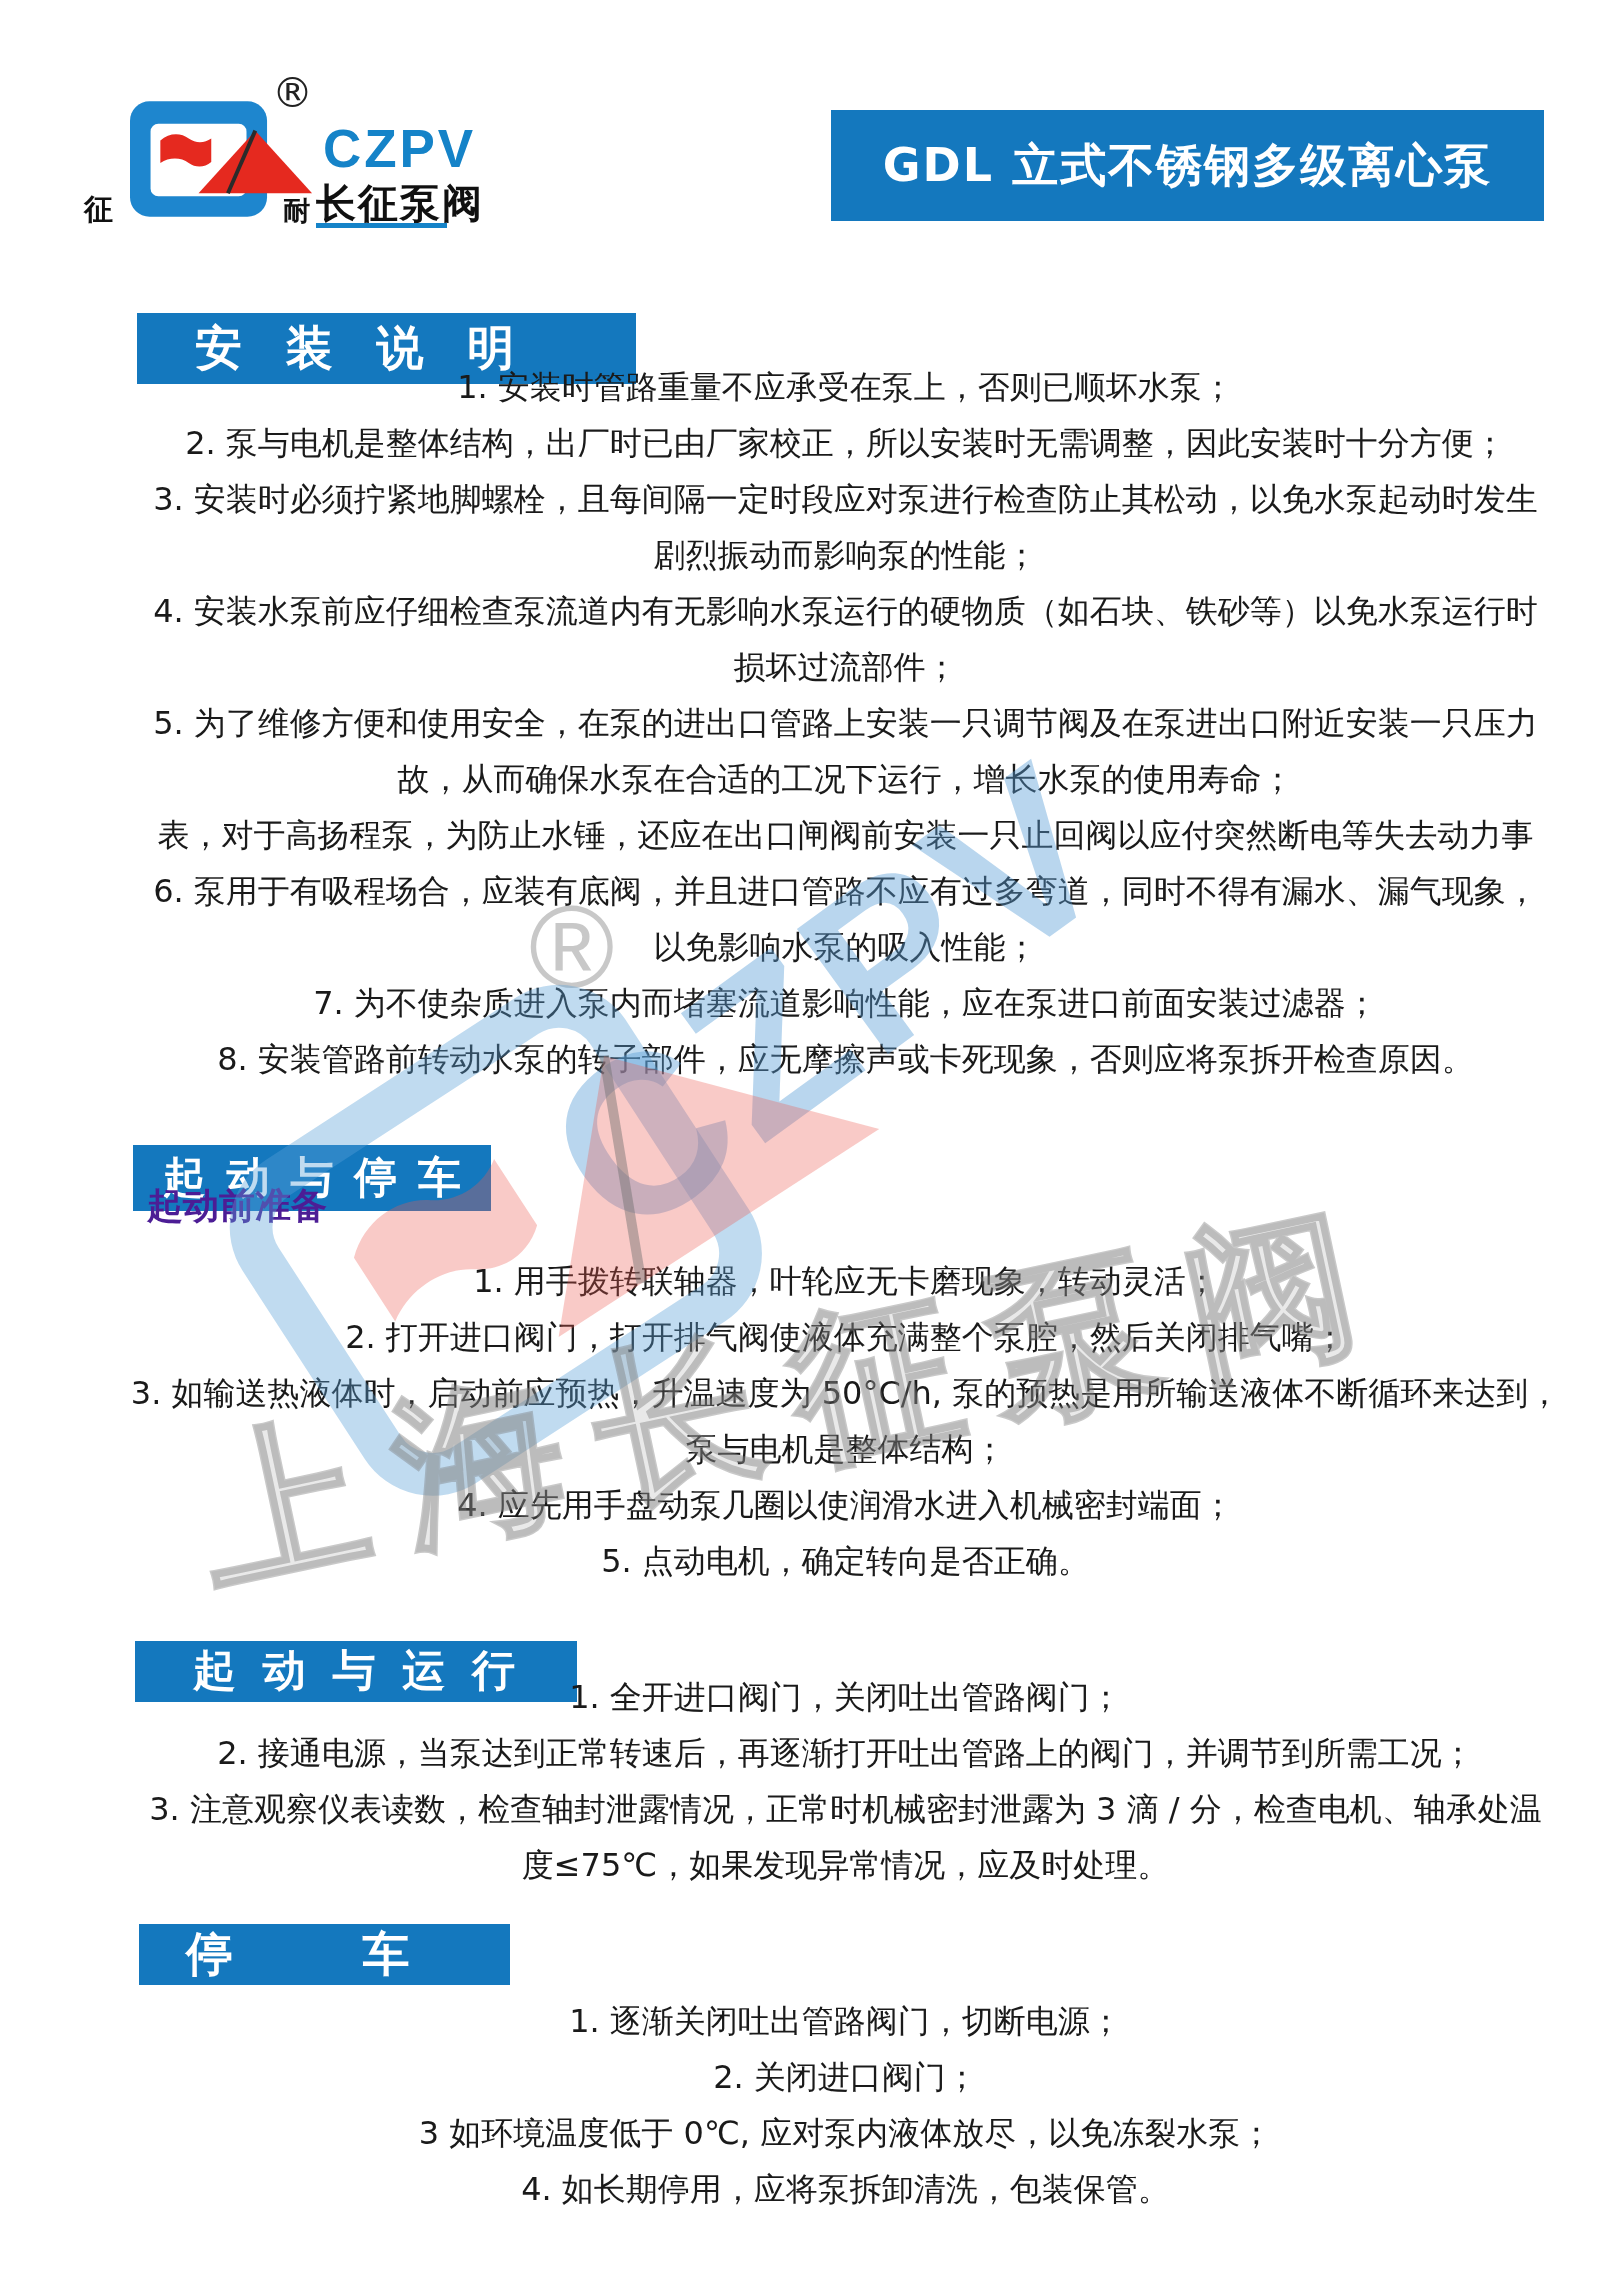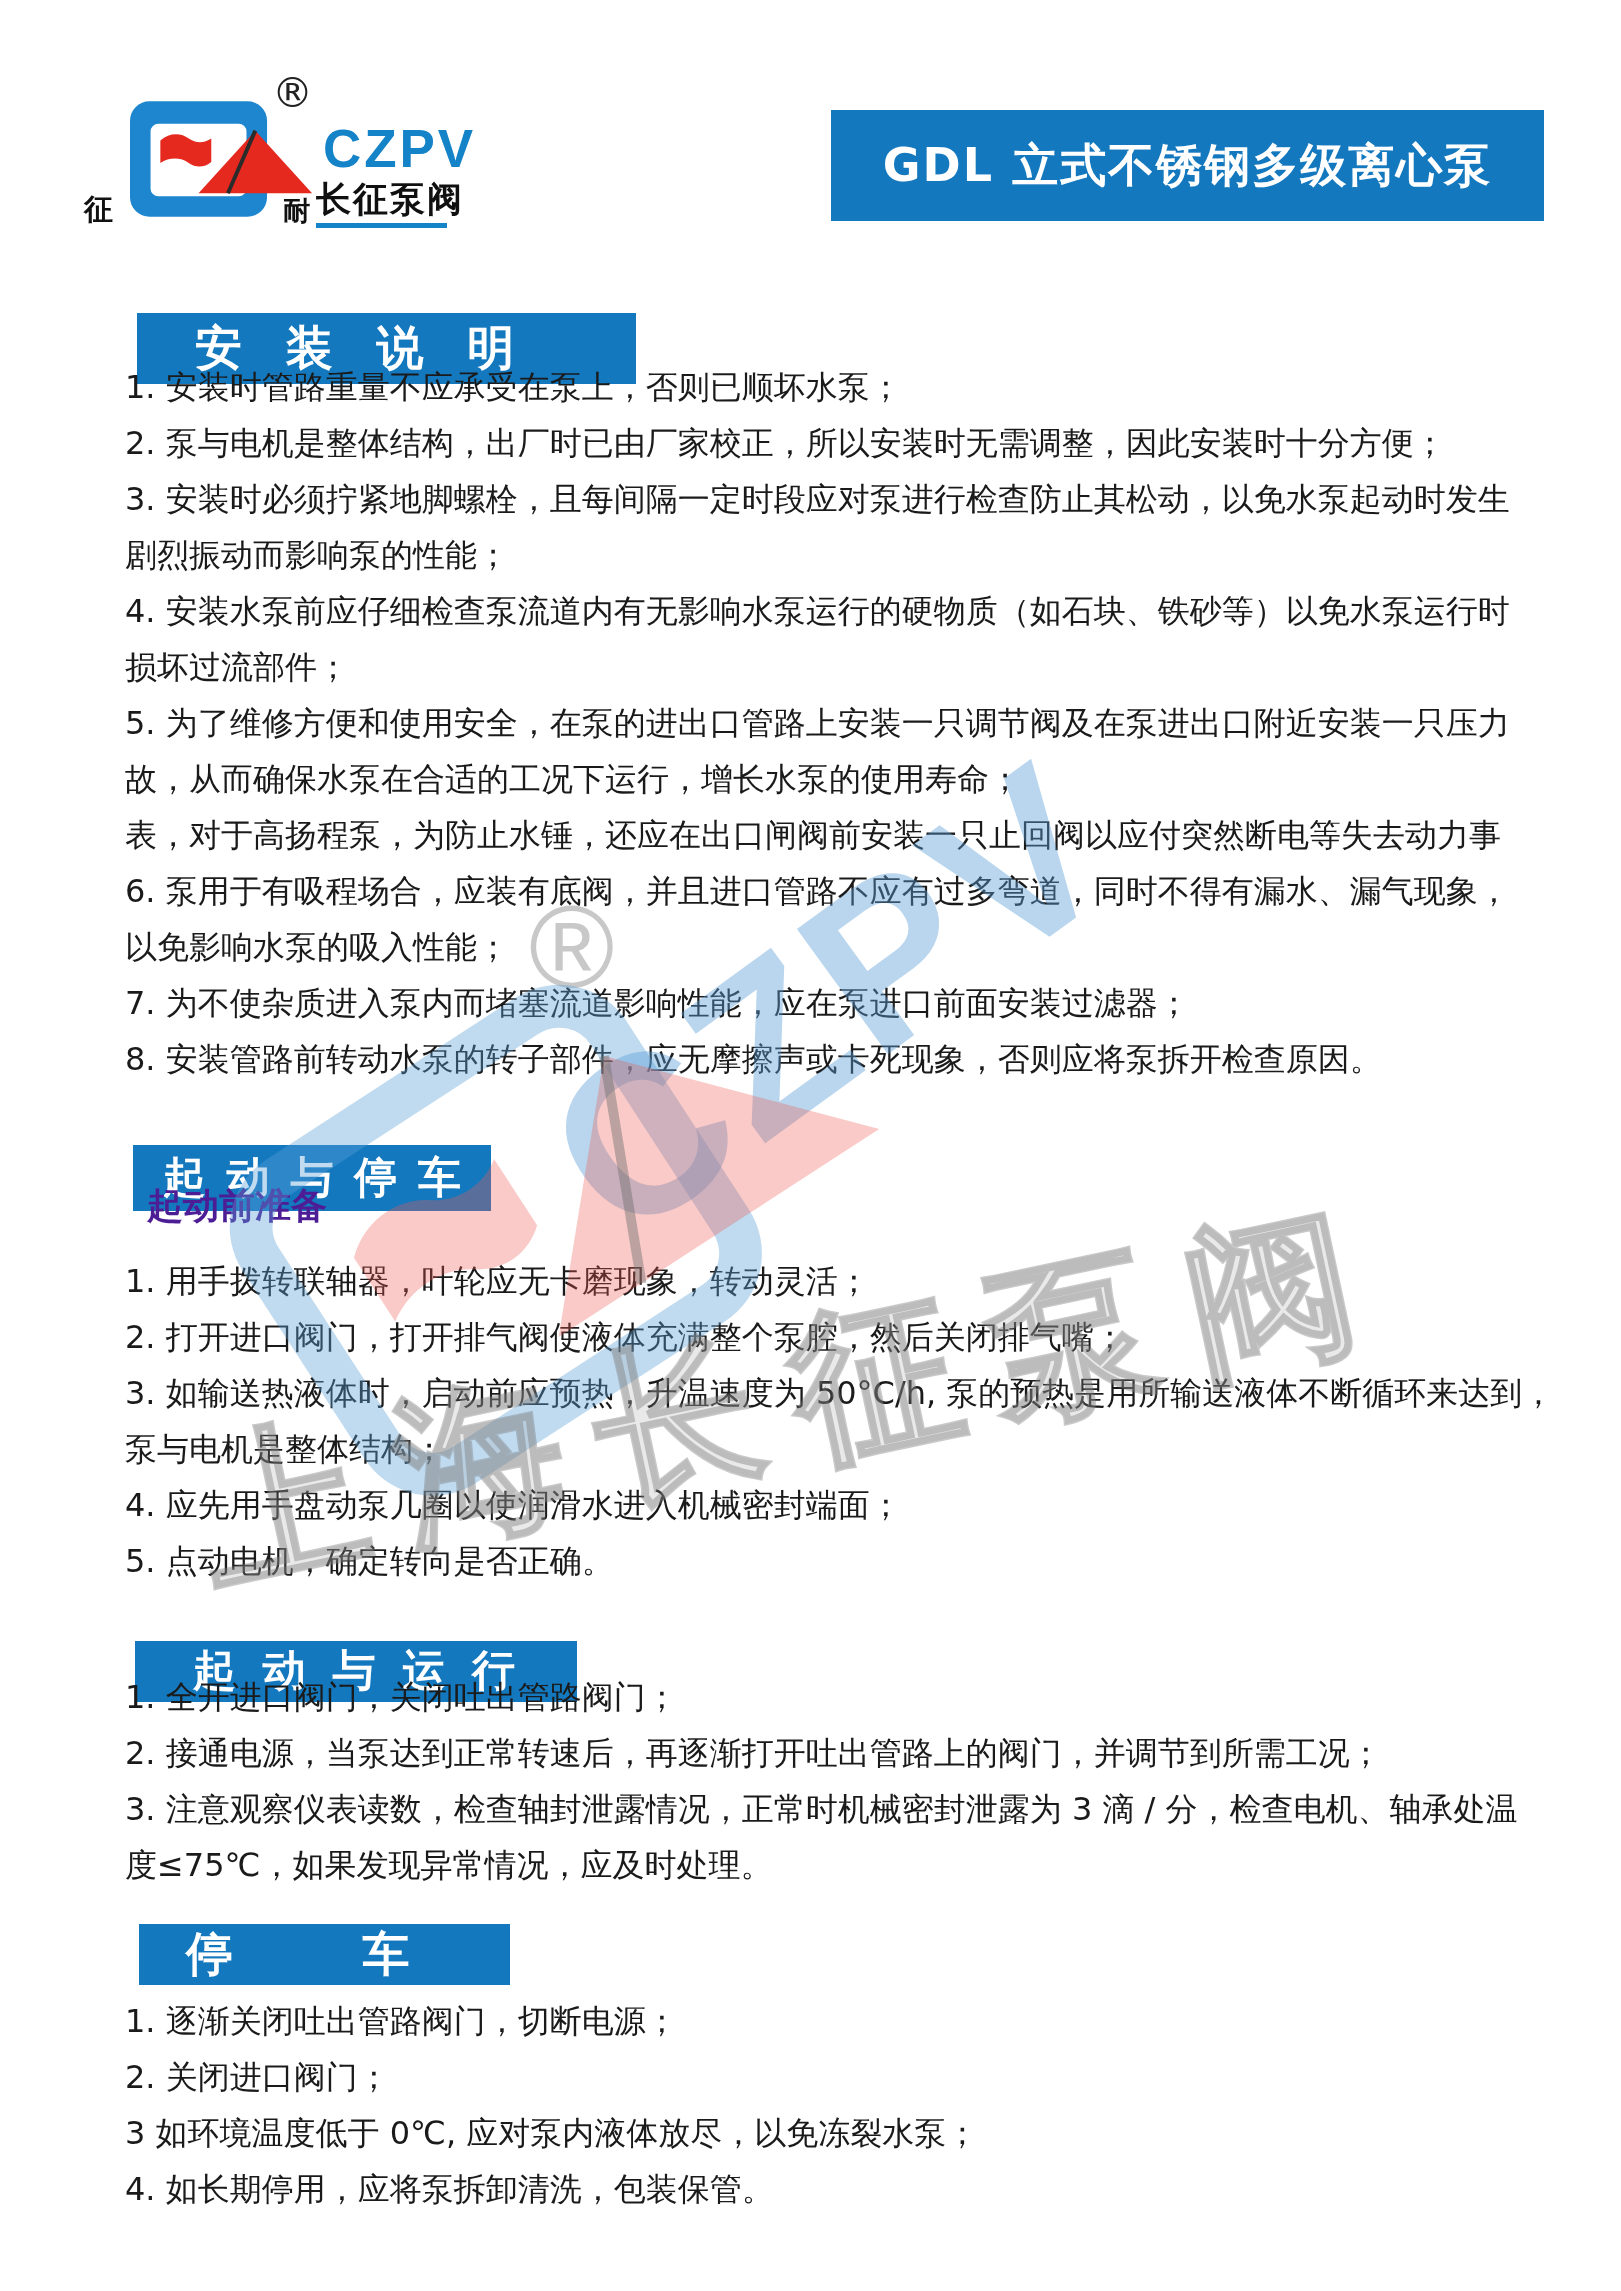--- a/index.html
+++ b/index.html
@@ -7,42 +7,42 @@
        font-family:"DejaVu Sans","Liberation Sans",sans-serif;}
   .page{position:relative;width:1621px;height:2292px;background:#fff;}
 
   
   .logo-reg{position:absolute;left:272px;top:69px;font-size:41px;color:#222;z-index:3;}
   .logo-mark{position:absolute;left:130px;top:101px;width:186px;height:120px;z-index:2;}
   .logo-seal-left{position:absolute;left:84px;top:190px;font-size:29px;font-weight:bold;color:#111;z-index:3;}
   .logo-seal-right{position:absolute;left:283px;top:193px;font-size:27.4px;font-weight:bold;color:#111;z-index:3;}
   .logo-acronym{position:absolute;left:323px;top:118px;font-size:53px;font-weight:bold;
                 color:#1583C8;letter-spacing:2.9px;z-index:3;font-family:"Liberation Sans",sans-serif;}
-  .logo-name{position:absolute;left:316px;top:176px;font-size:35px;font-weight:900;color:#101010;
+  .logo-name{position:absolute;left:316px;top:176px;font-size:40px;font-weight:900;color:#101010;
              letter-spacing:2px;z-index:3;}
   .logo-underline{position:absolute;left:316px;top:223px;width:131px;height:4.9px;background:#1583C8;z-index:3;}
 
   
   .banner{position:absolute;left:831px;top:110px;width:713px;height:111px;background:#1478BE;
           color:#fff;display:flex;align-items:center;justify-content:center;z-index:2;text-align:right;}
   .banner span{font-size:46px;font-weight:bold;letter-spacing:2px;}
 
   
   .bar{position:absolute;background:#1478BE;color:#fff;font-weight:bold;
        display:flex;align-items:center;z-index:2;white-space:pre;}
   .bar-install{left:137px;top:274px;width:441px;height:71px;padding-left:58px;font-size:47px;letter-spacing:13.7px;}
   .bar-startstop{left:133px;top:1109px;width:328px;height:66px;padding-left:30px;font-size:43px;letter-spacing:2.9px;}
   .bar-run{left:135px;top:1605px;width:384px;height:61px;padding-left:58px;font-size:43px;letter-spacing:5.9px;}
   .bar-stop{left:139px;top:1916px;width:324px;height:61px;padding-left:47px;font-size:47px;letter-spacing:11.8px;margin-top:8px;}
 
   .subtitle{position:absolute;left:147px;top:1182px;font-size:36px;font-weight:bold;color:#4c1d95;z-index:2;}
 
   
   .lines{position:absolute;left:125px;width:1441px;font-size:32px;line-height:56px;
-         color:#1a1a1a;z-index:2;}
+         color:#1a1a1a;z-index:2;text-align:center;}
   .lines .line{height:56px;white-space:pre;}
   .lines-install{top:359px;}
   .lines-startstop{top:1253px;}
   .lines-run{top:1669px;}
   .lines-stop{top:1993px;}
 
   
   .watermark{position:absolute;inset:0;z-index:5;pointer-events:none;overflow:hidden;}
   .wm-reg{position:absolute;left:529px;top:880px;font-size:116px;color:rgba(125,125,125,0.42);
           font-family:"Liberation Sans",sans-serif;}

